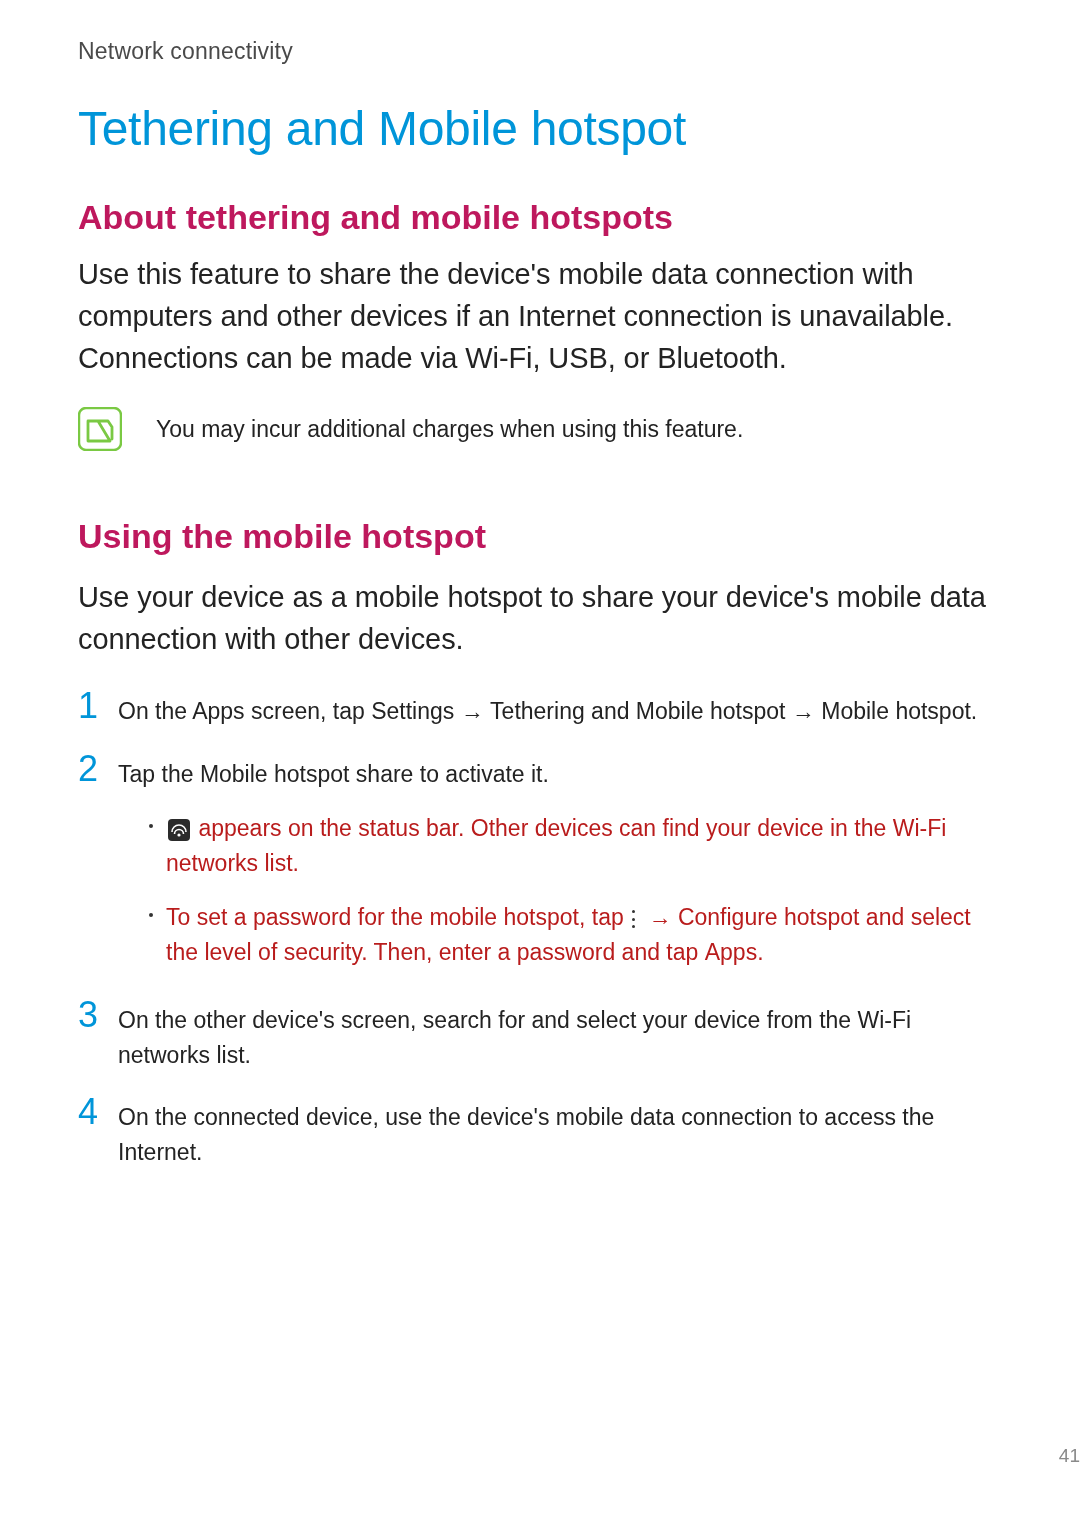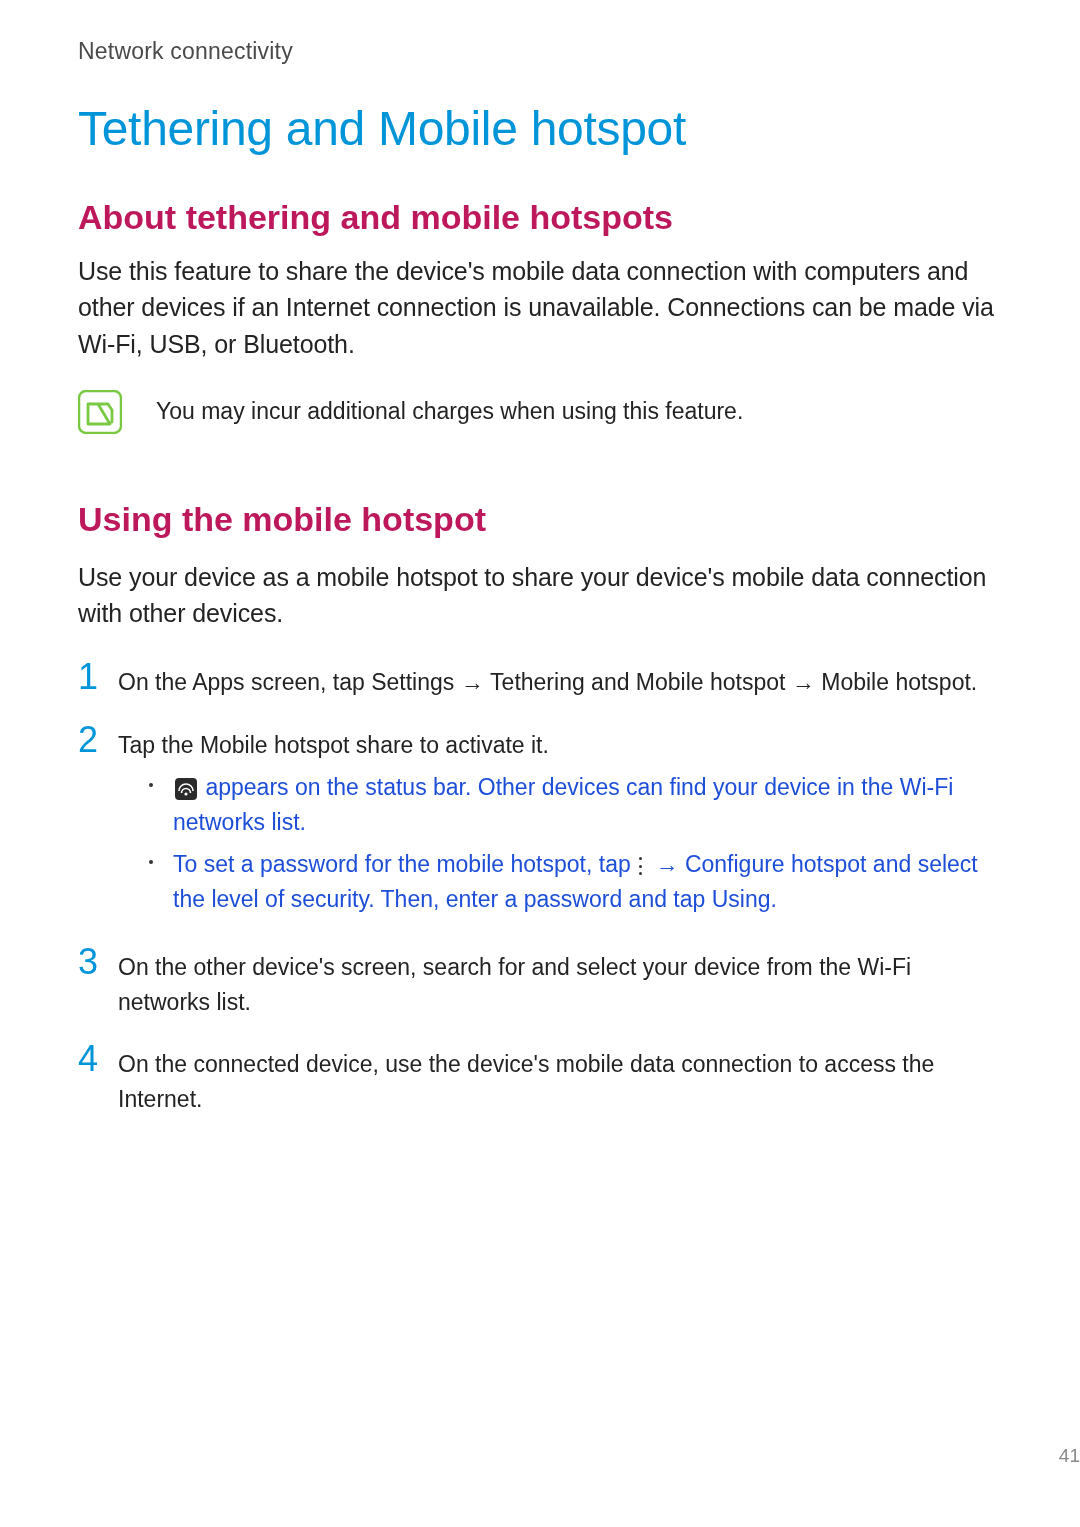--- a/index.html
+++ b/index.html
@@ -30,21 +30,21 @@
     letter-spacing: -0.3px;
     margin-bottom: 42px;
   }
   .h2 {
     color: #be185d;
     font-size: 34px;
     font-weight: 700;
     margin-bottom: 16px;
   }
   .para {
-    font-size: 25px;
+    font-size: 29px;
     line-height: 1.45;
     color: #232323;
     letter-spacing: -0.1px;
     margin-bottom: 28px;
   }
   .note-row {
     display: flex;
     align-items: center;
     gap: 34px;
     margin-bottom: 66px;
@@ -77,25 +77,25 @@
   .ol-body {
     font-size: 23px;
     line-height: 1.5;
     color: #232323;
     padding-top: 6px;
     flex: 1;
   }
   .sub-bullet {
     display: flex;
     align-items: flex-start;
-    gap: 19px;
-    margin: 8px 0 6px 30px;
+    gap: 12px;
+    margin: 20px 0 6px 30px;
     font-size: 23px;
     line-height: 1.5;
-    color: #1d4ed8;
+    color: #b91c1c;
   }
   .bullet-dot {
     width: 6px;
     flex-shrink: 0;
     padding-top: 12px;
   }
   .hotspot-icon {
     display: inline-block;
     width: 22px;
     height: 22px;
@@ -184,21 +184,21 @@
 
       <div class="sub-bullet">
         <svg class="bullet-dot" viewBox="0 0 6 6">
             <circle cx="3" cy="3" r="2" fill="#333"></circle>
           </svg>
         <div>
           <span>To set a password for the mobile hotspot, tap </span><span class="more-icon">
               <span></span>
               <span></span>
               <span></span>
-            </span><span> → </span><span style="font-weight:500">Configure hotspot</span><span> and select the level of security. Then, enter a password and tap </span><span style="font-weight:500">Using</span><span>.</span>
+            </span><span> → </span><span style="font-weight:500">Configure hotspot</span><span> and select the level of security. Then, enter a password and tap </span><span style="font-weight:500">Apps</span><span>.</span>
         </div>
       </div>
     </div>
   </div>
 
   <div class="ol-item">
     <div class="ol-num">3</div>
     <div class="ol-body">On the other device's screen, search for and select your device from the Wi-Fi networks list.</div>
   </div>
 

